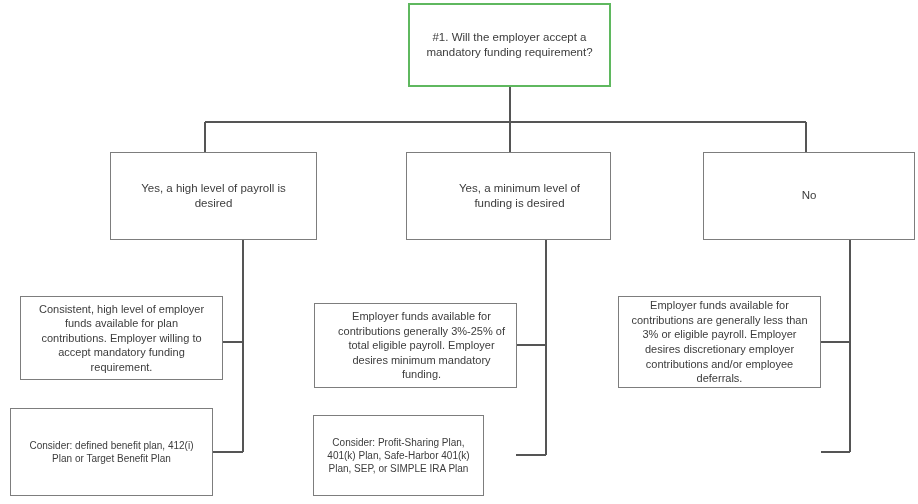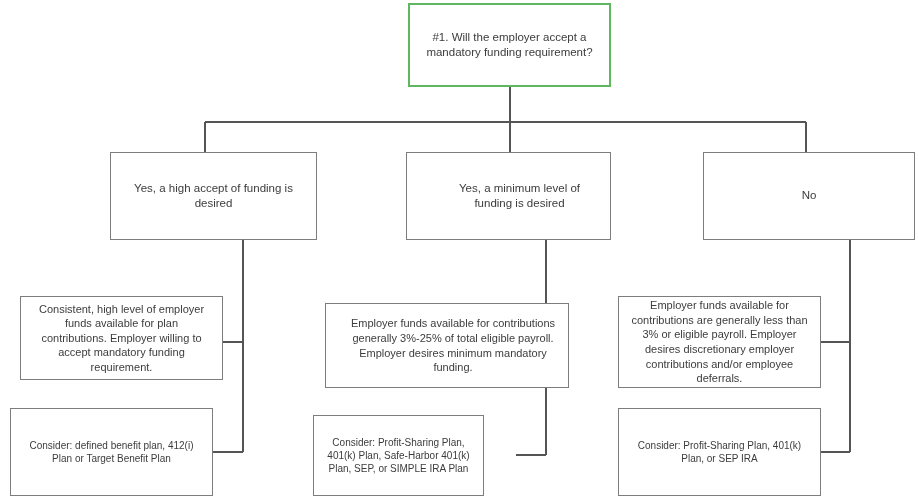--- a/index.html
+++ b/index.html
@@ -95,23 +95,23 @@
     font-size: 11px;
   }
   .n-criteria-left {
     left: 20px;
     top: 296px;
     width: 203px;
     height: 84px;
     align-items: center;
   }
   .n-criteria-mid {
-    left: 325px;
+    left: 314px;
     top: 303px;
-    width: 244px;
+    width: 203px;
     height: 85px;
     padding-left: 22px;
   }
   .n-criteria-right {
     left: 618px;
     top: 296px;
     width: 203px;
     height: 92px;
   }
 
@@ -166,21 +166,21 @@
       <line x1="850" y1="342" x2="821" y2="342"></line>
       <line x1="850" y1="452" x2="821" y2="452"></line>
     </g>
   </svg>
 
   <div class="node question n-question">
     <span class="node-text">#1. Will the employer accept a mandatory funding requirement?</span>
   </div>
 
   <div class="node n-branch n-branch-left">
-    <span class="node-text">Yes, a high accept of funding is desired</span>
+    <span class="node-text">Yes, a high level of payroll is desired</span>
   </div>
   <div class="node n-branch n-branch-mid">
     <span class="node-text">Yes, a minimum level of funding is desired</span>
   </div>
   <div class="node n-branch n-branch-right">
     <span class="node-text">No</span>
   </div>
 
   <div class="node n-criteria n-criteria-left">
     <span class="node-text">Consistent, high level of employer funds available for plan contributions. Employer willing to accept mandatory funding requirement.</span>
@@ -191,17 +191,14 @@
   <div class="node n-criteria n-criteria-right">
     <span class="node-text">Employer funds available for contributions are generally less than 3% or eligible payroll. Employer desires discretionary employer contributions and/or employee deferrals.</span>
   </div>
 
   <div class="node n-consider n-consider-left">
     <span class="node-text">Consider: defined benefit plan, 412(i) Plan or Target Benefit Plan</span>
   </div>
   <div class="node n-consider n-consider-mid">
     <span class="node-text">Consider: Profit-Sharing Plan, 401(k) Plan, Safe-Harbor 401(k) Plan, SEP, or SIMPLE IRA Plan</span>
   </div>
-  <div class="node n-consider n-consider-right">
-    <span class="node-text">Consider: Profit-Sharing Plan, 401(k) Plan, or SEP IRA</span>
-  </div>
 
 </div>
 
 </body></html>

